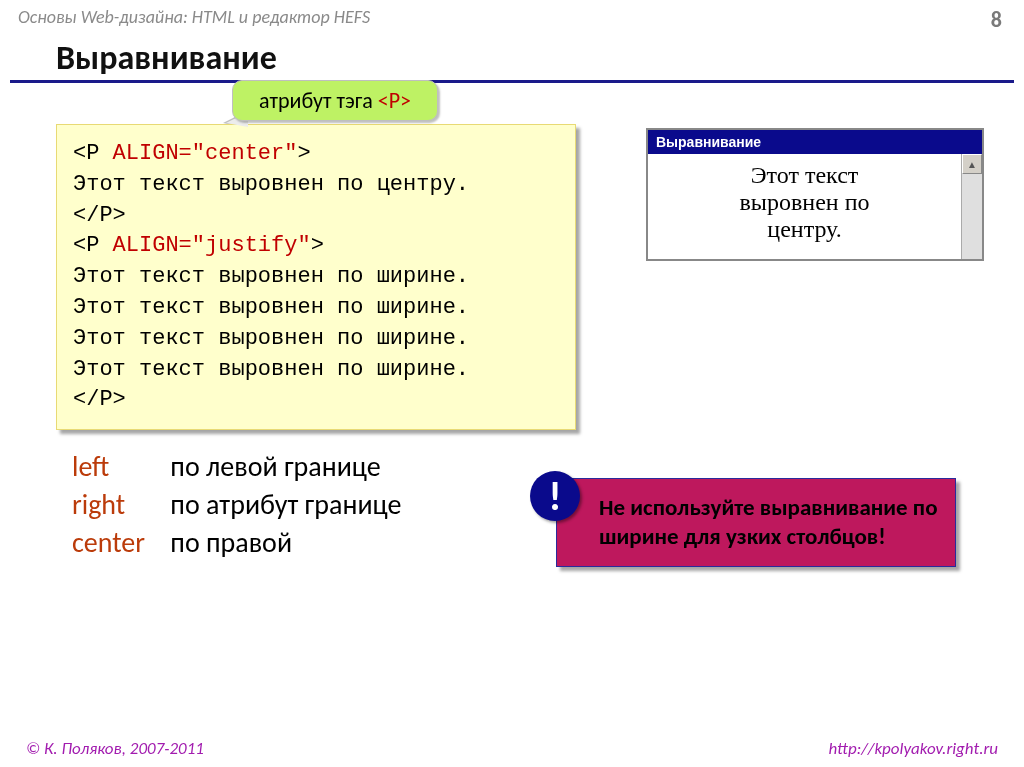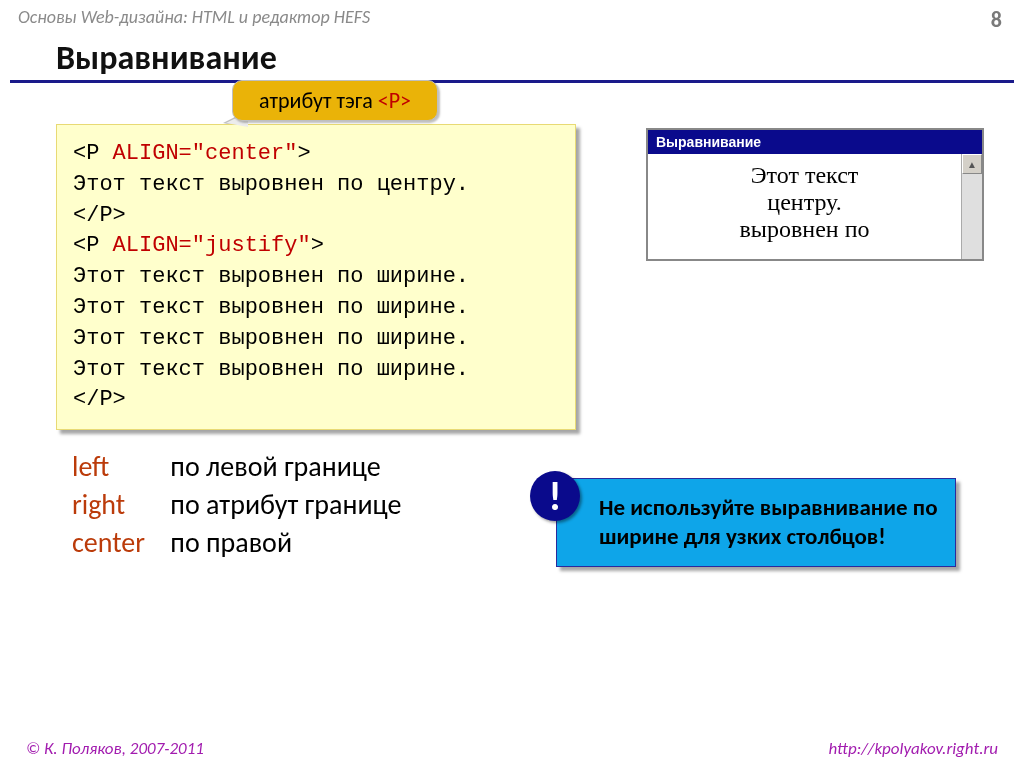--- a/index.html
+++ b/index.html
@@ -41,21 +41,21 @@
   }
   .title-rule {
     border: none;
     border-top: 3px solid #1a1a8a;
     margin: 2px 10px 0 10px;
   }
   .callout {
     position: absolute;
     top: 80px;
     left: 232px;
-    background: #eab308;
+    background: #bef264;
     border: 1px solid #bfbfbf;
     border-radius: 10px;
     padding: 6px 26px;
     font-size: 22px;
     box-shadow: 2px 2px 2px rgba(0,0,0,0.25);
     z-index: 2;
   }
   .callout-tail {
     position: absolute;
     top: 112px;
@@ -162,21 +162,21 @@
     line-height: 52px;
     text-align: center;
     z-index: 4;
     box-shadow: 2px 2px 3px rgba(0,0,0,0.4);
   }
   .warning-box {
     position: absolute;
     top: 478px;
     left: 556px;
     width: 400px;
-    background: #0ea5e9;
+    background: #be185d;
     border: 1.5px solid #2a2a9c;
     box-shadow: 4px 4px 3px rgba(0,0,0,0.35);
     padding: 14px 14px 14px 42px;
     font-size: 23px;
     font-weight: bold;
     line-height: 1.28;
     box-sizing: border-box;
     z-index: 3;
   }
   .footer {
@@ -222,22 +222,22 @@
     <div>Этот текст выровнен по ширине.</div>
     <div>Этот текст выровнен по ширине.</div>
     <div>&lt;/P&gt;</div>
   </div>
 
   <div class="result-window">
     <div class="result-title">Выравнивание</div>
     <div class="result-body">
       <div class="result-content">
         <div>Этот текст</div>
+        <div>выровнен по</div>
         <div>центру.</div>
-        <div>выровнен по</div>
       </div>
       <div class="scrollbar">
         <div class="scroll-btn">▲</div>
         <div class="scroll-track"></div>
       </div>
     </div>
   </div>
 
   <div class="values-table">
     <div><span class="kw">left</span> <span>по левой границе</span></div>

